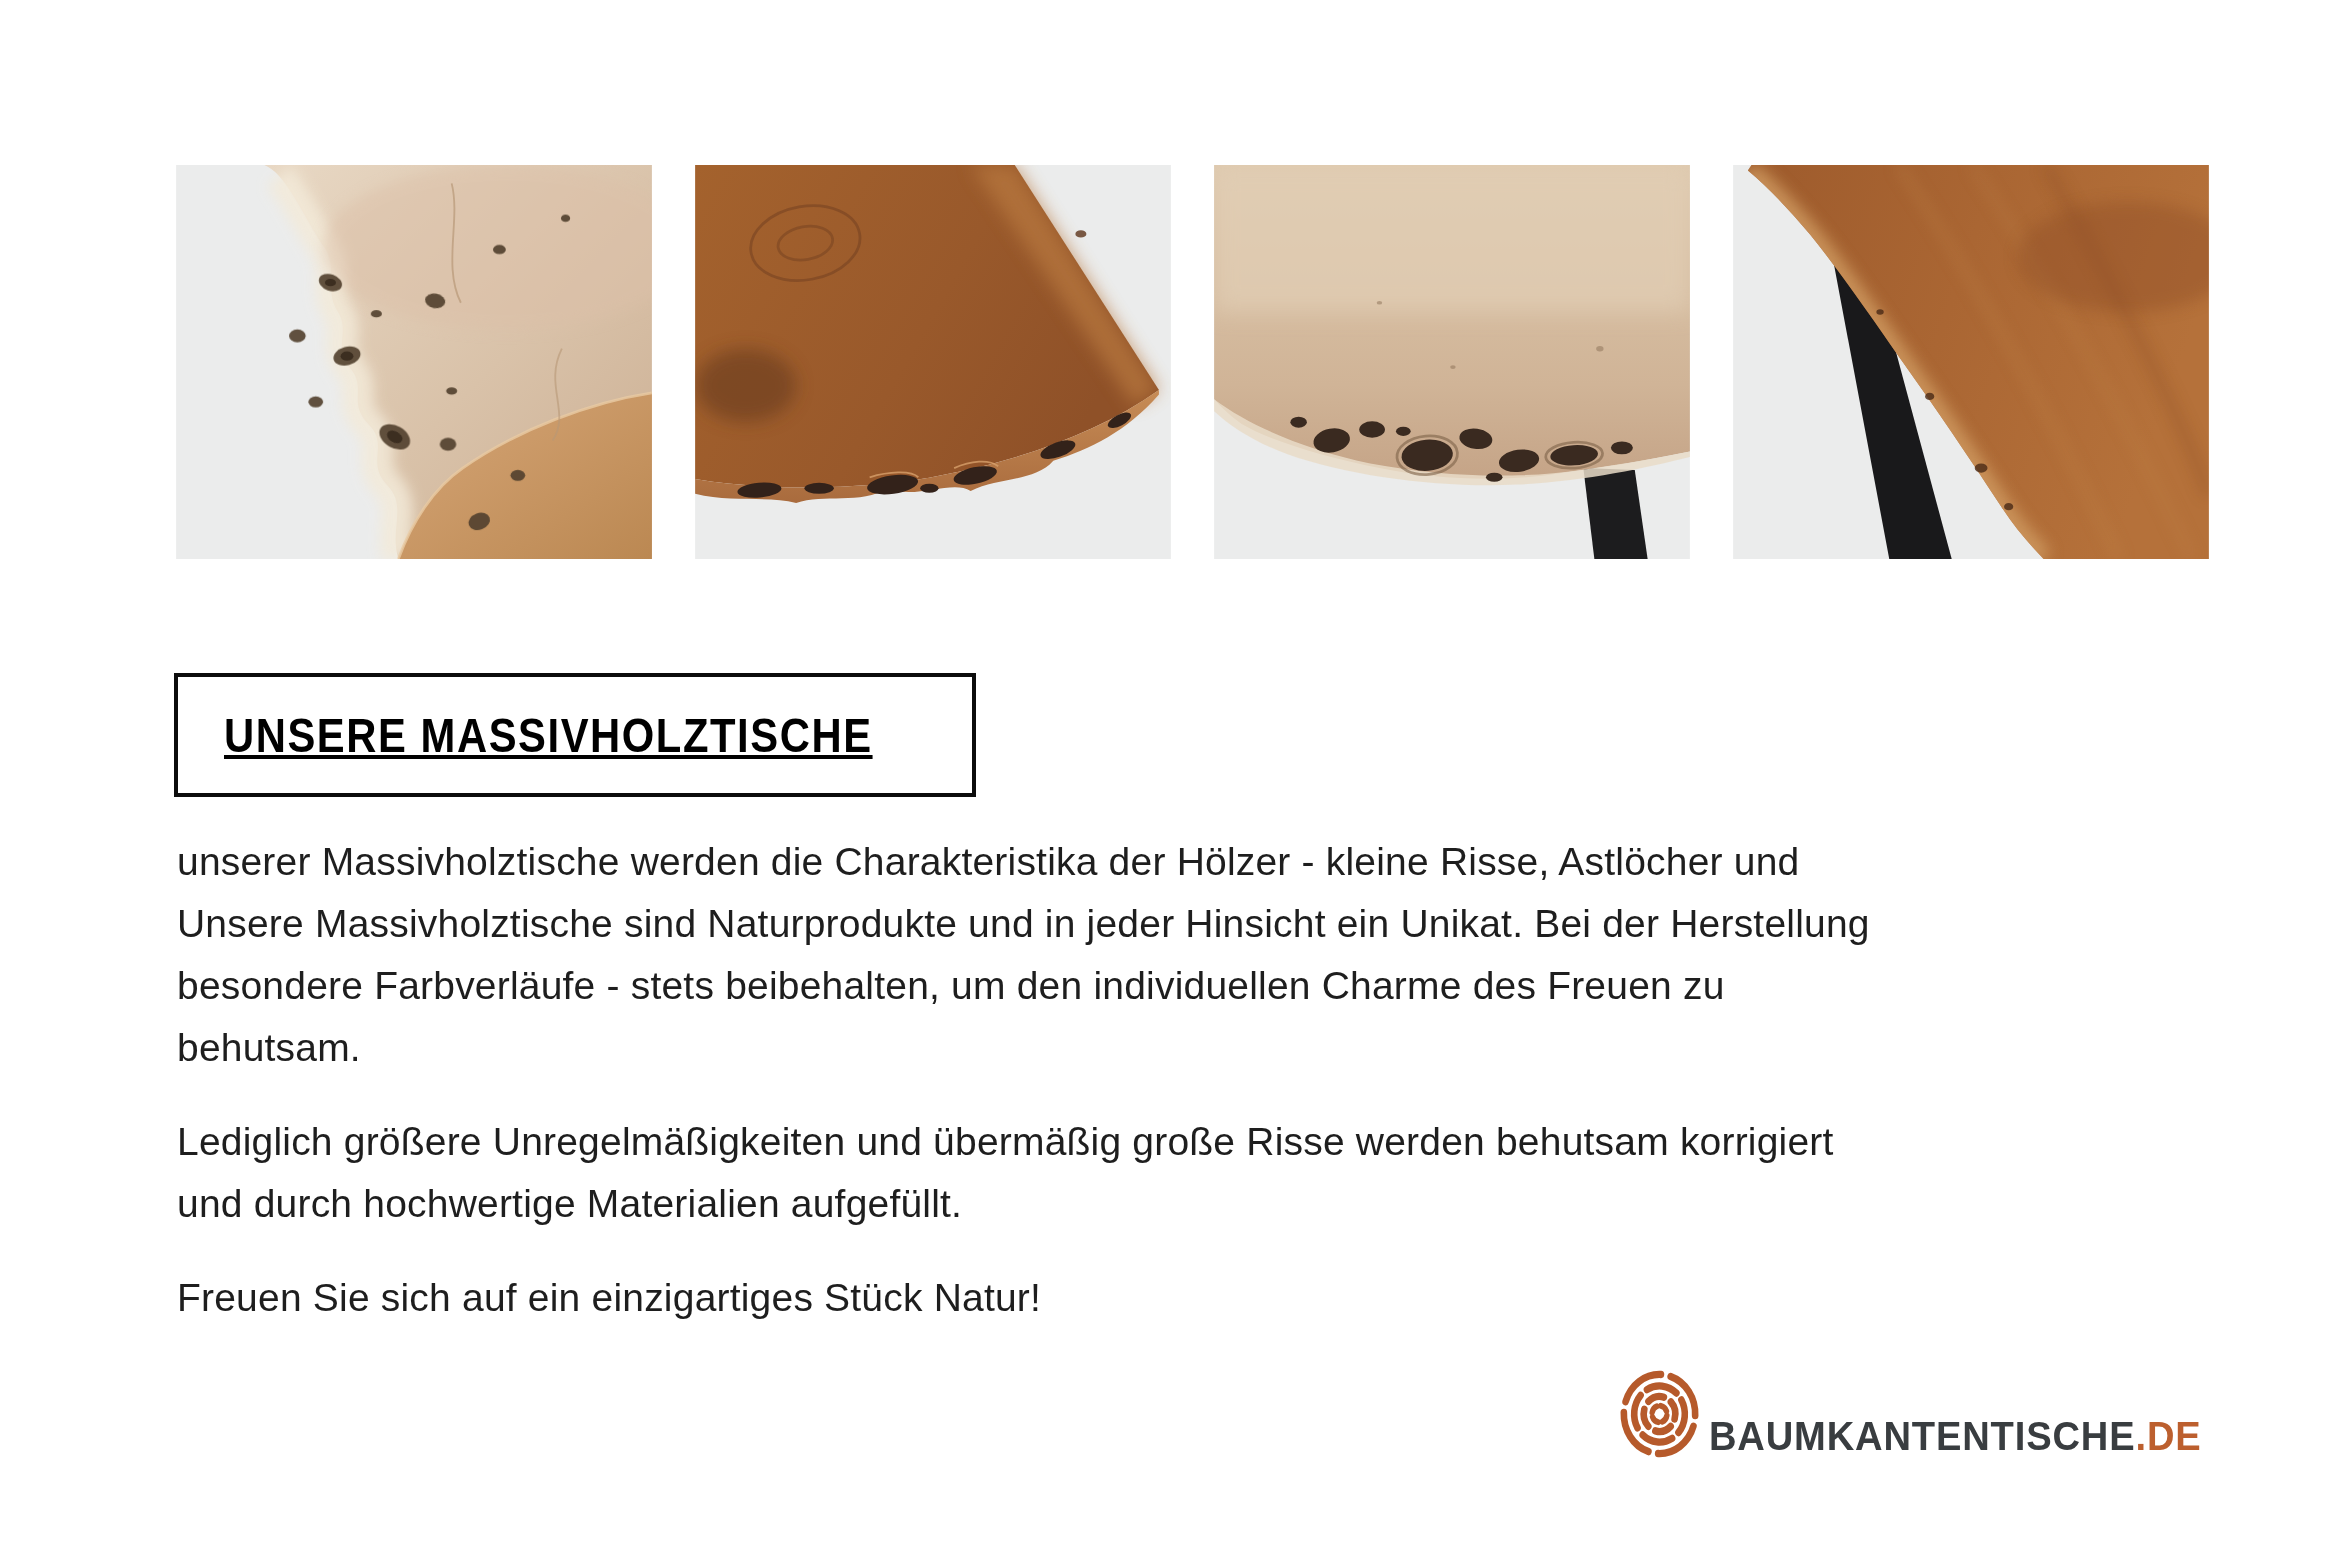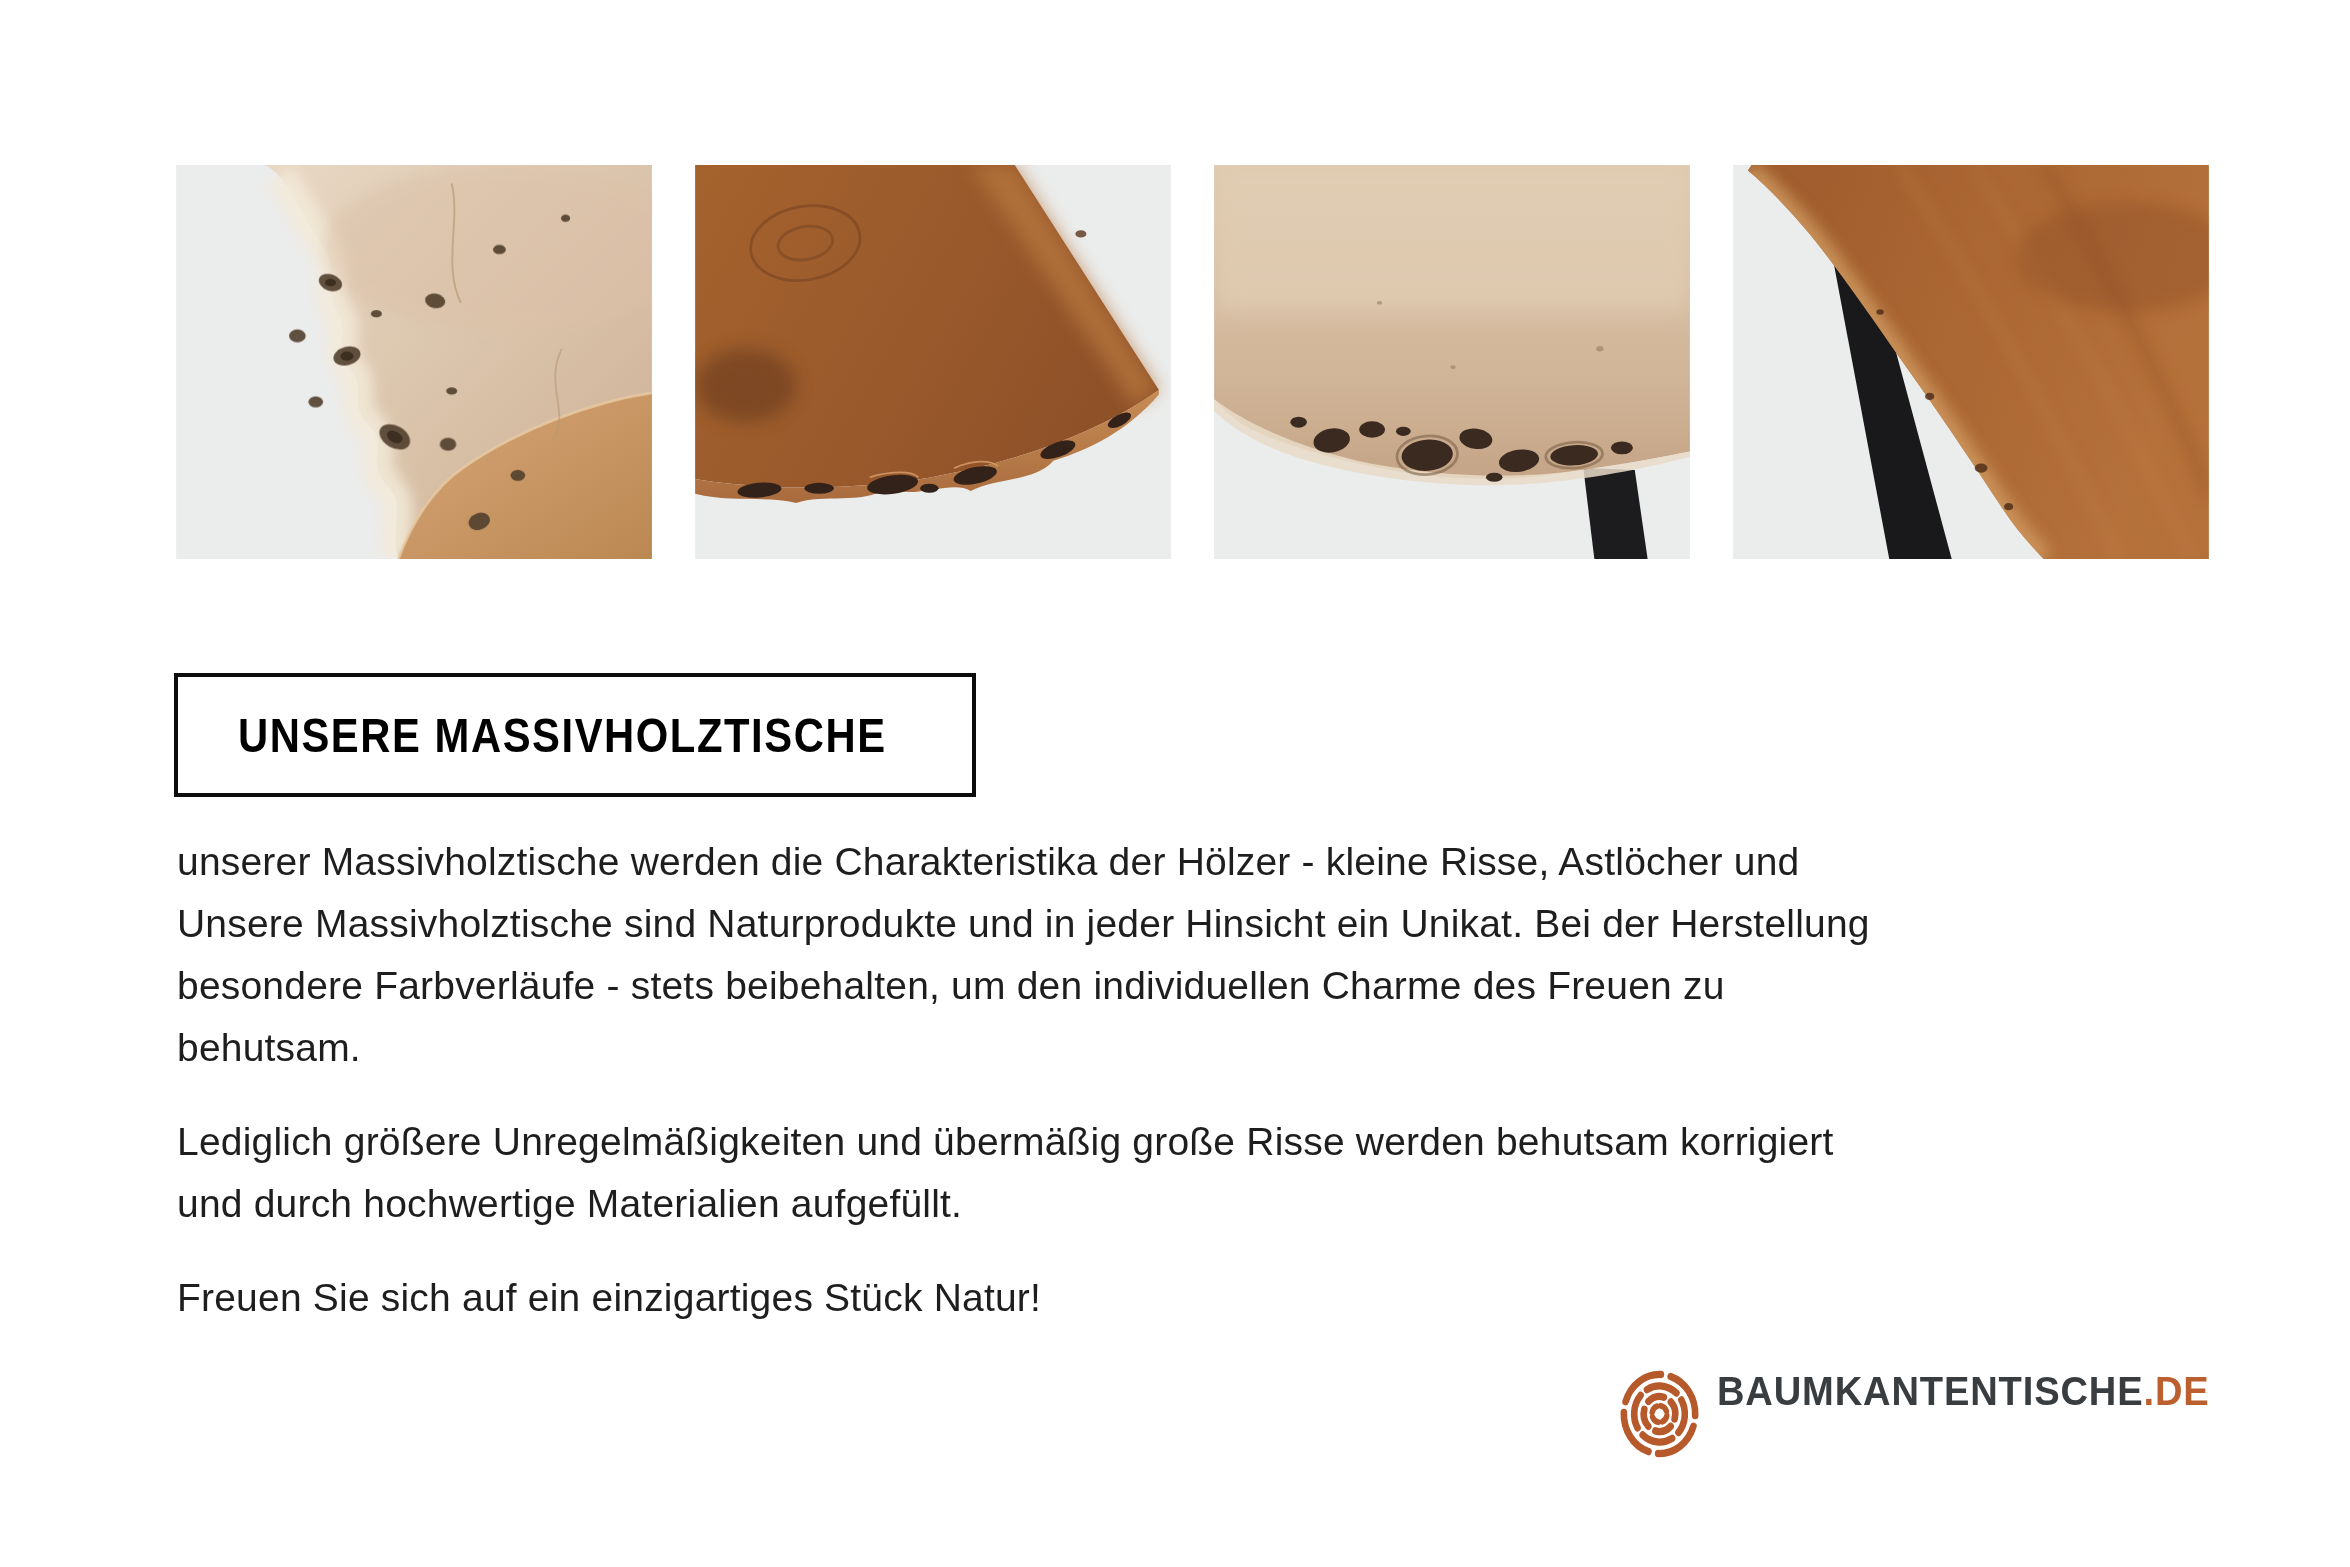--- a/index.html
+++ b/index.html
@@ -11,35 +11,35 @@
 
   
   .photos{position:absolute;left:176px;top:165px;display:flex;gap:43px;}
   .photo{width:476px;height:394px;margin:0;padding:0;}
   .photo svg{display:block;width:100%;height:100%;}
 
   
   .heading-box{
     position:absolute;left:174px;top:673px;width:802px;height:124px;
     border:4.6px solid #0c0c0c;box-sizing:border-box;
-    display:flex;align-items:center;padding-left:60px;background:#ffffff;
+    display:flex;align-items:center;padding-left:46px;background:#ffffff;text-decoration:underline;
   }
   .heading{
     margin:0;font-size:48px;font-weight:bold;color:#000000;letter-spacing:1.8px;
     transform:scaleX(0.87);transform-origin:left center;white-space:nowrap;
     font-family:"Liberation Sans", sans-serif;
   }
 
   
   .copy{position:absolute;left:177px;top:831px;color:#1e1e1e;font-size:39px;line-height:62px;letter-spacing:0.2px;}
   .copy p{margin:0 0 32px 0;padding:0;}
   .copy .line{display:block;white-space:nowrap;}
 
   
-  .logo{position:absolute;left:1618px;top:1368px;height:92px;display:flex;align-items:flex-start;gap:16px;cursor:pointer;}
+  .logo{position:absolute;left:1618px;top:1368px;height:92px;display:flex;align-items:flex-end;gap:8px;cursor:pointer;}
   .logo-icon{width:83px;height:92px;display:block;}
   .logo-text{
     font-size:41px;font-weight:bold;color:#393d40;letter-spacing:0.9px;white-space:nowrap;
     transform:scaleX(0.93);transform-origin:left center;
   }
   .logo-text .tld{color:#bc5f2e;}
 </style>
 </head>
 <body>
 

